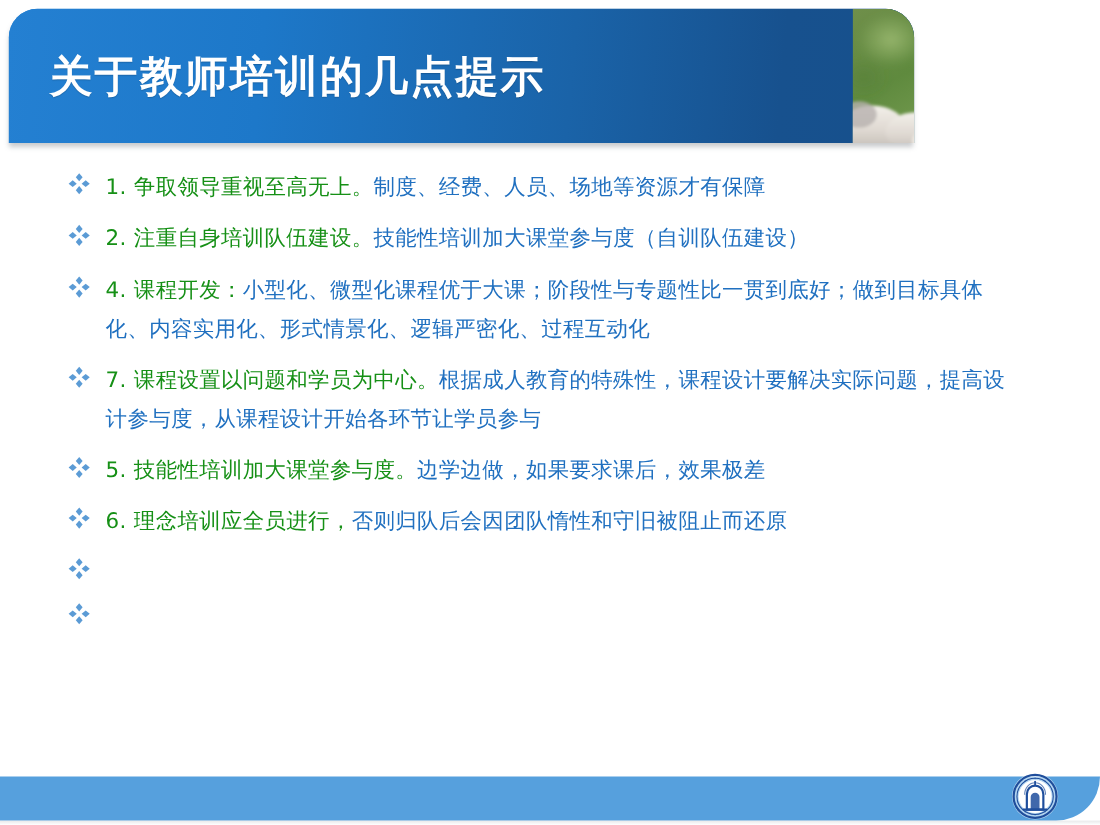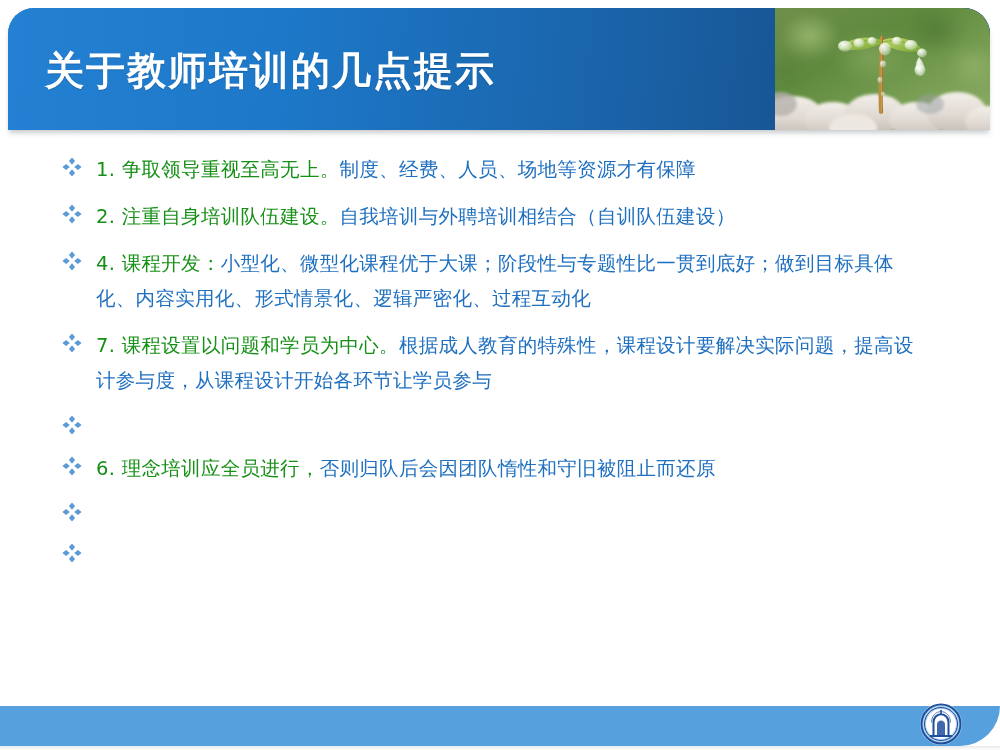--- a/index.html
+++ b/index.html
@@ -22,21 +22,21 @@
     width: 1000px;
     height: 750px;
     background: #ffffff;
   }
 
   
   .header-banner {
     position: absolute;
     left: 8px;
     top: 8px;
-    width: 982px;
+    width: 823px;
     height: 122px;
     border-top-left-radius: 26px;
     border-top-right-radius: 26px;
     overflow: hidden;
     box-shadow: 0 4px 5px -1px rgba(120,125,130,0.40);
     background: linear-gradient(95deg, #2480d2 0%, #1d78c9 28%, #1a63a8 62%, #17518e 85%, #17508c 100%);
   }
   .header-fill {
     position: absolute;
     inset: 0;
@@ -251,21 +251,21 @@
       <span class="bullet-glyph">
         <svg width="24" height="24" viewBox="0 0 24 24">
           <g fill="#5b9bd5">
             <path d="M12 2.4 L15.1 6.1 L12 9.8 L8.9 6.1 Z"></path>
             <path d="M12 14.2 L15.1 17.9 L12 21.6 L8.9 17.9 Z"></path>
             <path d="M2.4 12 L6.1 8.9 L9.8 12 L6.1 15.1 Z"></path>
             <path d="M14.2 12 L17.9 8.9 L21.6 12 L17.9 15.1 Z"></path>
           </g>
         </svg>
       </span>
-      <div class="bullet-text"><span class="seg-green">2. 注重自身培训队伍建设。</span><span class="seg-blue">自我培训与外聘培训相结合（自训队伍建设）</span></div>
+      <div class="bullet-text"><span class="seg-green">2. 注重自身培训队伍建设。</span><span class="seg-blue">技能性培训加大课堂参与度（自训队伍建设）</span></div>
     </div>
 
     <div class="bullet-item">
       <span class="bullet-glyph">
         <svg width="24" height="24" viewBox="0 0 24 24">
           <g fill="#5b9bd5">
             <path d="M12 2.4 L15.1 6.1 L12 9.8 L8.9 6.1 Z"></path>
             <path d="M12 14.2 L15.1 17.9 L12 21.6 L8.9 17.9 Z"></path>
             <path d="M2.4 12 L6.1 8.9 L9.8 12 L6.1 15.1 Z"></path>
             <path d="M14.2 12 L17.9 8.9 L21.6 12 L17.9 15.1 Z"></path>
@@ -293,20 +293,21 @@
       <span class="bullet-glyph">
         <svg width="24" height="24" viewBox="0 0 24 24">
           <g fill="#5b9bd5">
             <path d="M12 2.4 L15.1 6.1 L12 9.8 L8.9 6.1 Z"></path>
             <path d="M12 14.2 L15.1 17.9 L12 21.6 L8.9 17.9 Z"></path>
             <path d="M2.4 12 L6.1 8.9 L9.8 12 L6.1 15.1 Z"></path>
             <path d="M14.2 12 L17.9 8.9 L21.6 12 L17.9 15.1 Z"></path>
           </g>
         </svg>
       </span>
+      <div class="bullet-text"><span class="seg-green">5. 技能性培训加大课堂参与度。</span><span class="seg-blue">边学边做，如果要求课后，效果极差</span></div>
     </div>
 
     <div class="bullet-item tight">
       <span class="bullet-glyph">
         <svg width="24" height="24" viewBox="0 0 24 24">
           <g fill="#5b9bd5">
             <path d="M12 2.4 L15.1 6.1 L12 9.8 L8.9 6.1 Z"></path>
             <path d="M12 14.2 L15.1 17.9 L12 21.6 L8.9 17.9 Z"></path>
             <path d="M2.4 12 L6.1 8.9 L9.8 12 L6.1 15.1 Z"></path>
             <path d="M14.2 12 L17.9 8.9 L21.6 12 L17.9 15.1 Z"></path>

